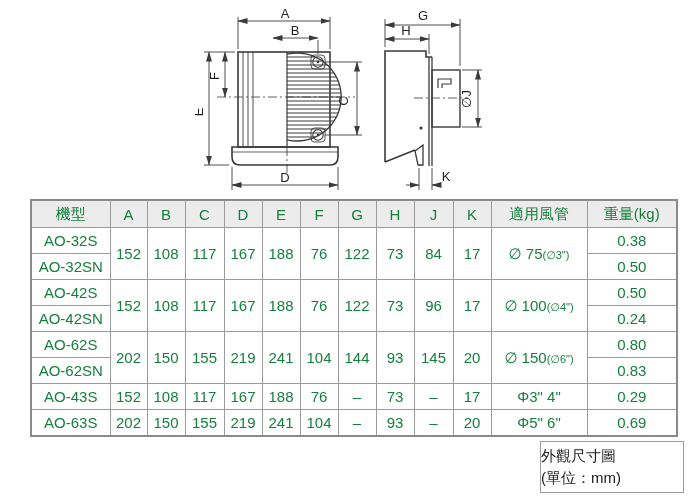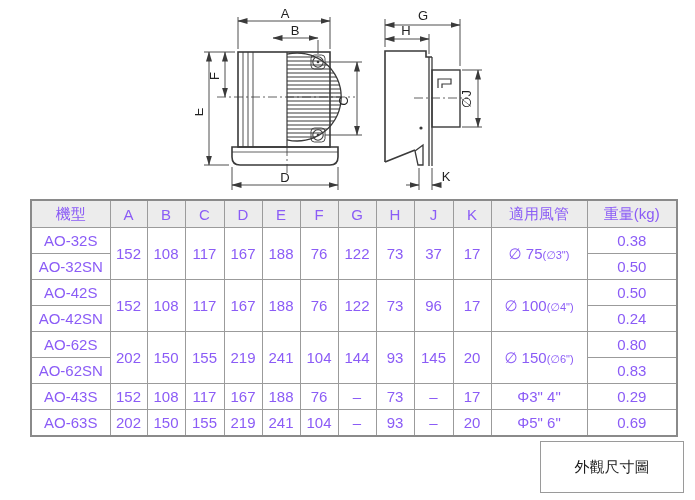--- a/index.html
+++ b/index.html
@@ -9,36 +9,36 @@
     color:#1c1c1c;overflow:hidden;
   }
   .drawing{position:absolute;}
   #front-view{left:195px;top:4px;}
   #side-view{left:378px;top:4px;}
   .dim-label{font-size:13px;fill:#222;font-family:"Liberation Sans","DejaVu Sans",sans-serif;}
   
   .spec-table-wrap{position:absolute;left:30px;top:199px;}
   table.spec{
     border-collapse:collapse;table-layout:fixed;width:648px;
-    font-size:15px;color:#8b5cf6;
+    font-size:15px;color:#15803d;
   }
   table.spec{border:2px solid #8a8a8a;}
   table.spec th,table.spec td{
     border:1px solid #9b9b9b;padding:0;height:25px;
     text-align:center;vertical-align:middle;font-weight:normal;
     white-space:nowrap;overflow:hidden;
   }
   table.spec th{background:#ececec;height:26px;}
   td.model{text-align:left;padding-left:7px;}
   .duct-sub{font-size:11px;}
   
   .note-box{
     position:absolute;left:540px;top:441px;width:142px;height:50px;
     border:1px solid #9a9a9a;display:flex;flex-direction:column;
-    align-items:center;justify-content:center;font-size:15px;line-height:1.45;
+    align-items:flex-start;justify-content:center;font-size:15px;line-height:1.45;
   }
 </style>
 </head>
 <body>
 
 <svg id="front-view" class="drawing" width="180" height="192" viewBox="0 0 180 192">
   <defs>
     <marker id="arrE" markerUnits="userSpaceOnUse" markerWidth="10" markerHeight="6" refX="9.5" refY="3" orient="auto">
       <path d="M0,0 L10,3 L0,6 Z" fill="#3a3a3a"></path>
     </marker>
@@ -219,21 +219,21 @@
     <tr>
       <td class="model">AO-32S</td>
       <td rowspan="2">152</td>
       <td rowspan="2">108</td>
       <td rowspan="2">117</td>
       <td rowspan="2">167</td>
       <td rowspan="2">188</td>
       <td rowspan="2">76</td>
       <td rowspan="2">122</td>
       <td rowspan="2">73</td>
-      <td rowspan="2">37</td>
+      <td rowspan="2">84</td>
       <td rowspan="2">17</td>
       <td rowspan="2"><span>∅ 75</span><span class="duct-sub">(∅3")</span></td>
       <td>0.38</td>
     </tr>
     <tr>
       <td class="model">AO-32SN</td>
       <td>0.50</td>
     </tr>
 
     <tr>
@@ -305,13 +305,14 @@
       <td>20</td>
       <td>Φ5" 6"</td>
       <td>0.69</td>
     </tr>
   </tbody>
     </table>
 </div>
 
 <div class="note-box">
   <span>外觀尺寸圖</span>
+  <span>(單位：mm)</span>
 </div>
 
 </body></html>

